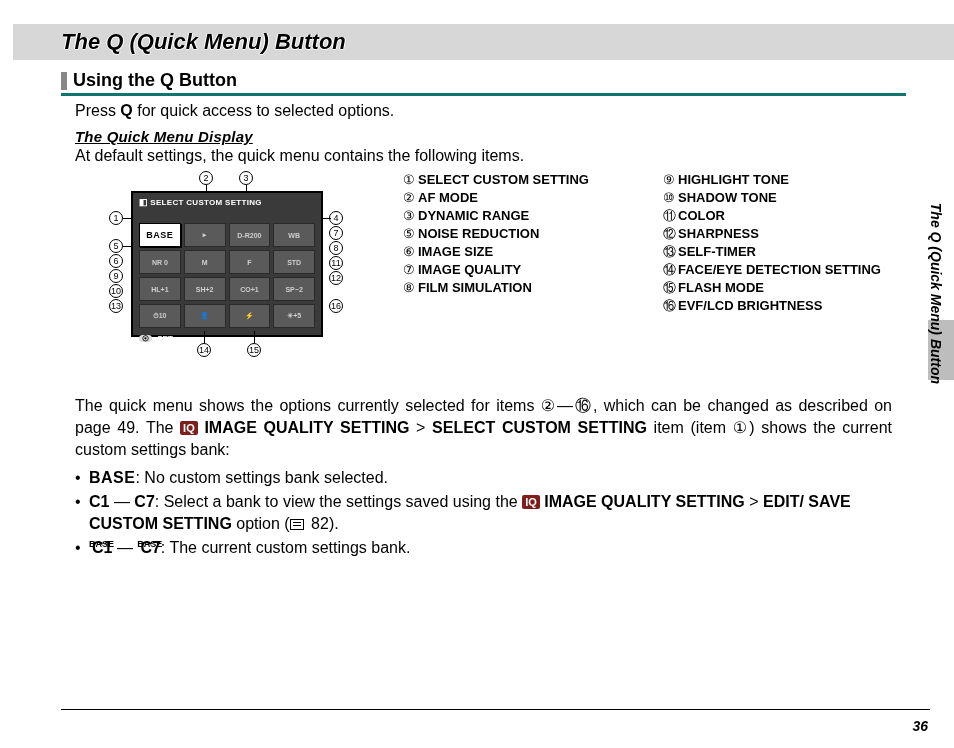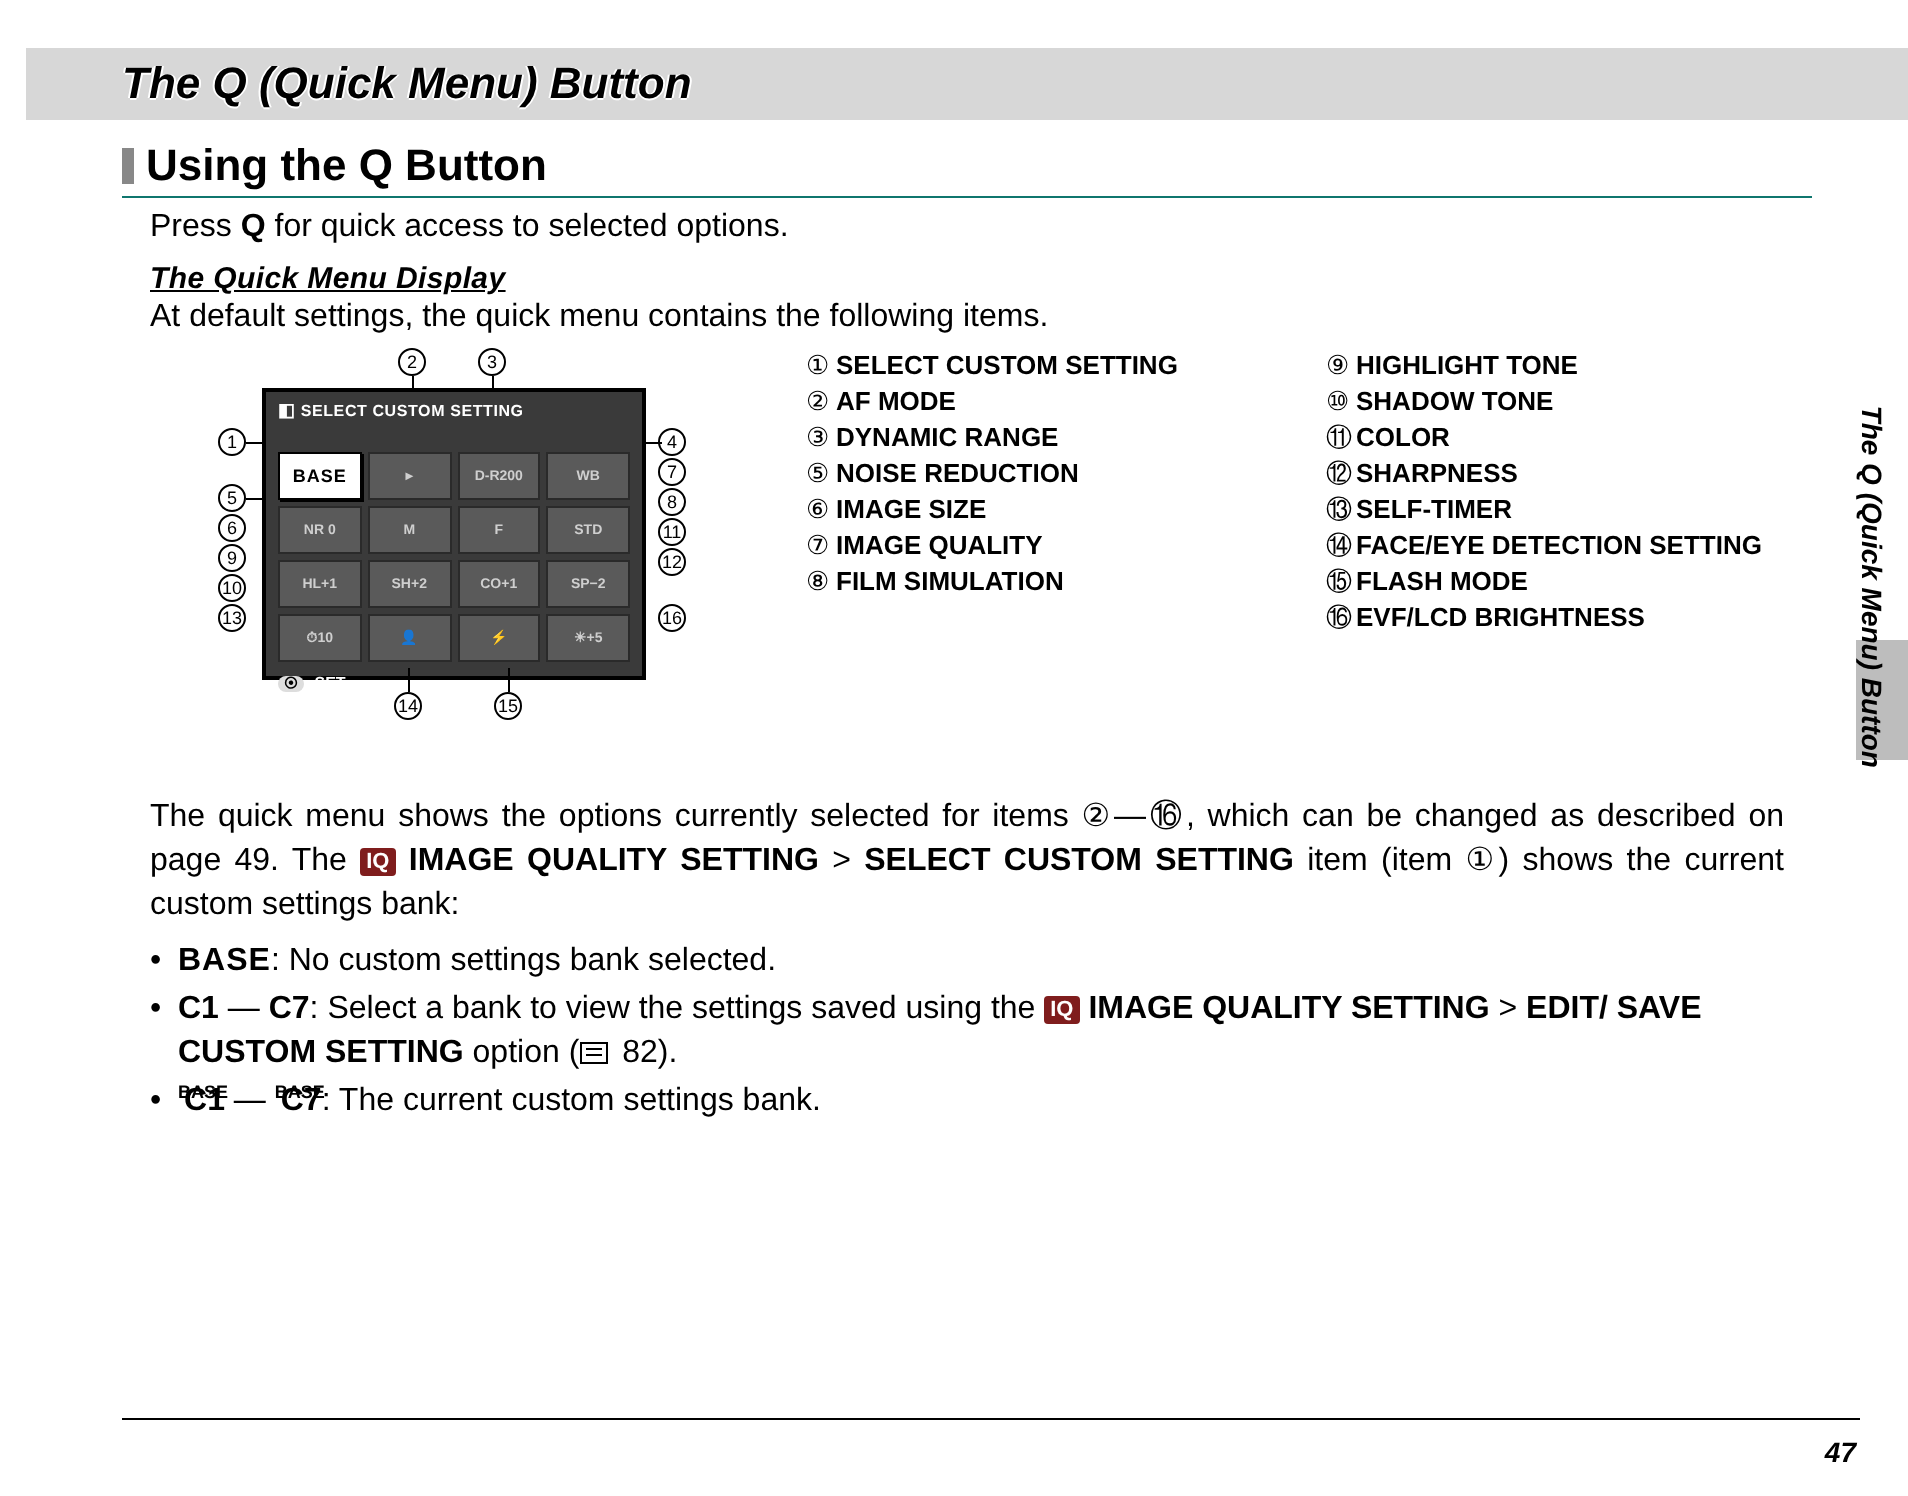--- a/index.html
+++ b/index.html
@@ -29,22 +29,22 @@
   }
   .title-text {
     font-style: italic;
     font-weight: 700;
     font-size: 22px;
     color: #000;
     text-shadow: 1px 0 0 #fff, -1px 0 0 #fff, 0 1px 0 #fff;
   }
   .section-head {
     font-weight: 700;
-    font-size: 22px;
-    border-bottom: 1px solid #0f766e;
+    font-size: 18px;
+    border-bottom: 3px solid #0f766e;
     padding-bottom: 2px;
     margin-bottom: 6px;
     display: flex;
     align-items: center;
   }
   .section-head .bar {
     display: inline-block;
     width: 6px;
     height: 18px;
     background: #888;
@@ -358,14 +358,14 @@
     <li>
       <span style="display:inline-block; position:relative;">
         <span class="mini-base">BASE</span><br>
       </span><span class="c-lbl" style="margin-left:-22px;">C1</span><span> — </span><span style="display:inline-block; position:relative;"><span class="mini-base">BASE</span></span><span class="c-lbl" style="margin-left:-22px;">C7</span><span>: The current custom settings bank.</span>
     </li>
   </ul>
 
   <div class="side-tab"></div>
   <div class="side-title">The Q (Quick Menu) Button</div>
   <div class="rule"></div>
-  <div class="page-num">47</div>
+  <div class="page-num">36</div>
 </div>
 
 </body></html>

